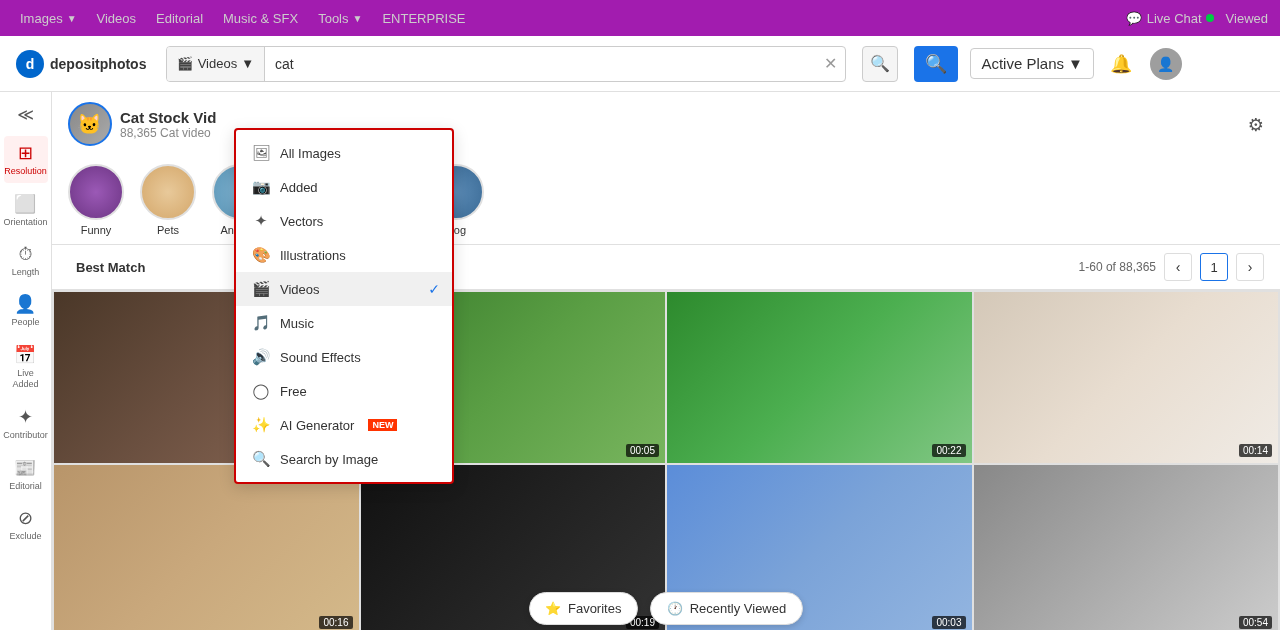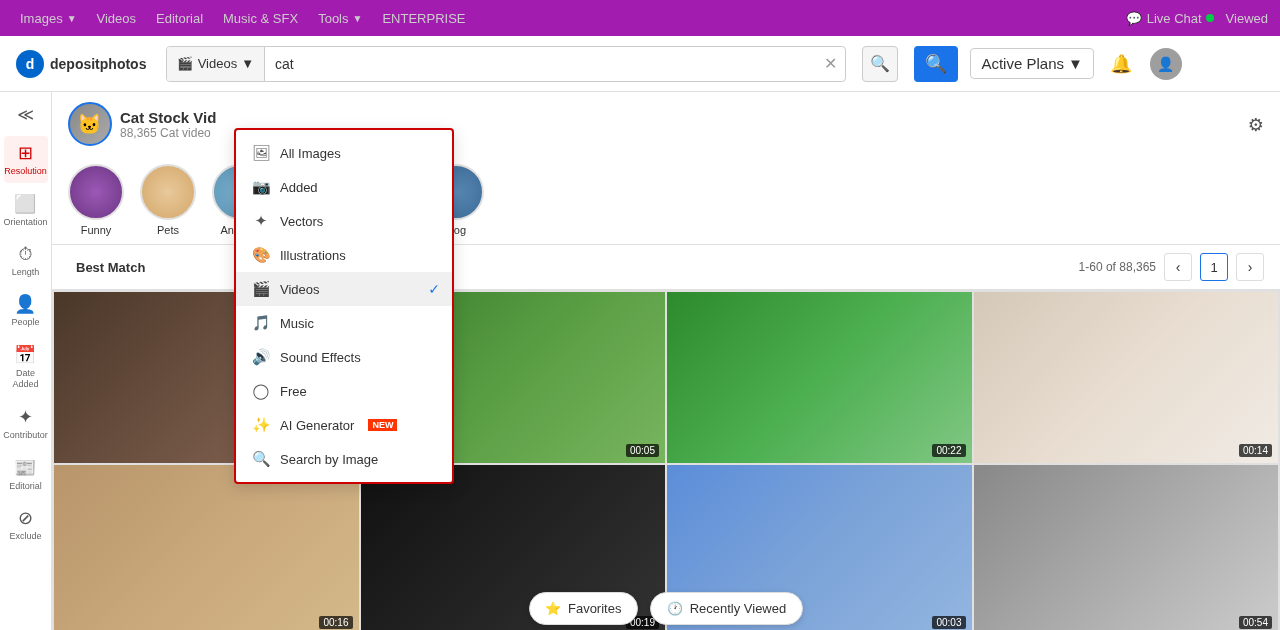--- a/index.html
+++ b/index.html
@@ -523,21 +523,21 @@
     <div class="sidebar-item">
       <span class="si-icon">⏱</span>
       <span class="si-label">Length</span>
     </div>
     <div class="sidebar-item">
       <span class="si-icon">👤</span>
       <span class="si-label">People</span>
     </div>
     <div class="sidebar-item">
       <span class="si-icon">📅</span>
-      <span class="si-label">Date Added</span>
+      <span class="si-label">Live Added</span>
     </div>
     <div class="sidebar-item">
       <span class="si-icon">✦</span>
       <span class="si-label">Contributor</span>
     </div>
     <div class="sidebar-item">
       <span class="si-icon">📰</span>
       <span class="si-label">Editorial</span>
     </div>
     <div class="sidebar-item">

